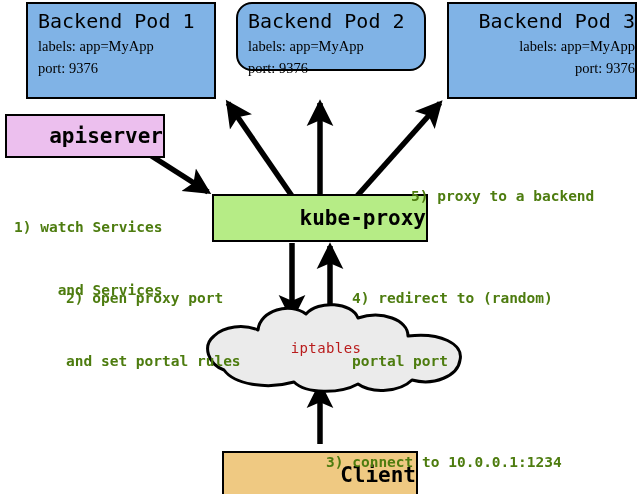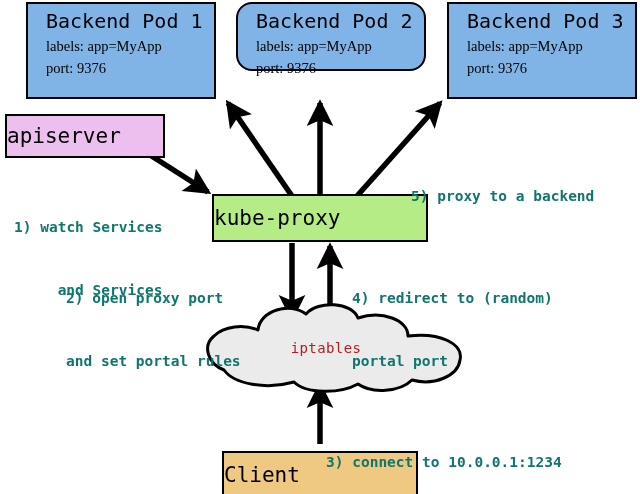--- a/index.html
+++ b/index.html
@@ -31,43 +31,44 @@
     position: absolute;
     box-sizing: border-box;
     border: 2.5px solid #000000;
     display: flex;
     flex-direction: column;
     justify-content: flex-start;
   }
 
   
   .pod {
-    padding: 4px 0 0 8px;
+    padding: 4px 0 0 0;
   }
   .pod-title {
     font-family: "DejaVu Sans Mono", monospace;
     font-size: 20px;
     line-height: 27px;
     color: #000;
     padding-left: 10px;
     white-space: nowrap;
   }
   .pod-line {
     font-family: Liberation Serif, serif;
     font-size: 14.5px;
     line-height: 22px;
     color: #000;
     padding-left: 10px;
     white-space: nowrap;
   }
 
   
   .simple {
-    align-items: flex-start;
+    align-items: flex-end;
     justify-content: center;
+    font-weight: bold;
   }
   .simple-label {
     font-family: "DejaVu Sans Mono", monospace;
     font-size: 21px;
     line-height: 24px;
     color: #000;
     white-space: nowrap;
   }
 
   
@@ -90,21 +91,21 @@
     letter-spacing: 0.4px;
   }
 
   
   .step {
     position: absolute;
     font-family: "DejaVu Sans Mono", monospace;
     font-weight: bold;
     font-size: 14.5px;
     line-height: 21px;
-    color: #0f766e;
+    color: #4d7c0f;
     white-space: pre;
   }
 </style>
 </head>
 <body>
 
 <div id="canvas">
 
   <svg id="edges" viewBox="0 0 640 494" xmlns="http://www.w3.org/2000/svg">
     <defs>
@@ -133,21 +134,21 @@
     <div class="pod-line">labels: app=MyApp</div>
     <div class="pod-line">port: 9376</div>
   </div>
 
   <div class="node pod" style="left:236px; top:2px; width:190px; height:69px; background:#80b3e6;border-radius:16px;">
     <div class="pod-title">Backend Pod 2</div>
     <div class="pod-line">labels: app=MyApp</div>
     <div class="pod-line">port: 9376</div>
   </div>
 
-  <div class="node pod" style="left:447px; top:2px; width:190px; height:97px; background:#80b3e6;">
+  <div class="node pod" style="left:447px; top:2px; width:190px; height:97px; background:#80b3e6;text-align:right;">
     <div class="pod-title">Backend Pod 3</div>
     <div class="pod-line">labels: app=MyApp</div>
     <div class="pod-line">port: 9376</div>
   </div>
 
   <div class="node simple" style="left:5px; top:114px; width:160px; height:44px; background:#ecbfee;">
     <div class="simple-label">apiserver</div>
   </div>
 
   <div class="node simple" style="left:212px; top:194px; width:216px; height:48px; background:#b6ec86;">

